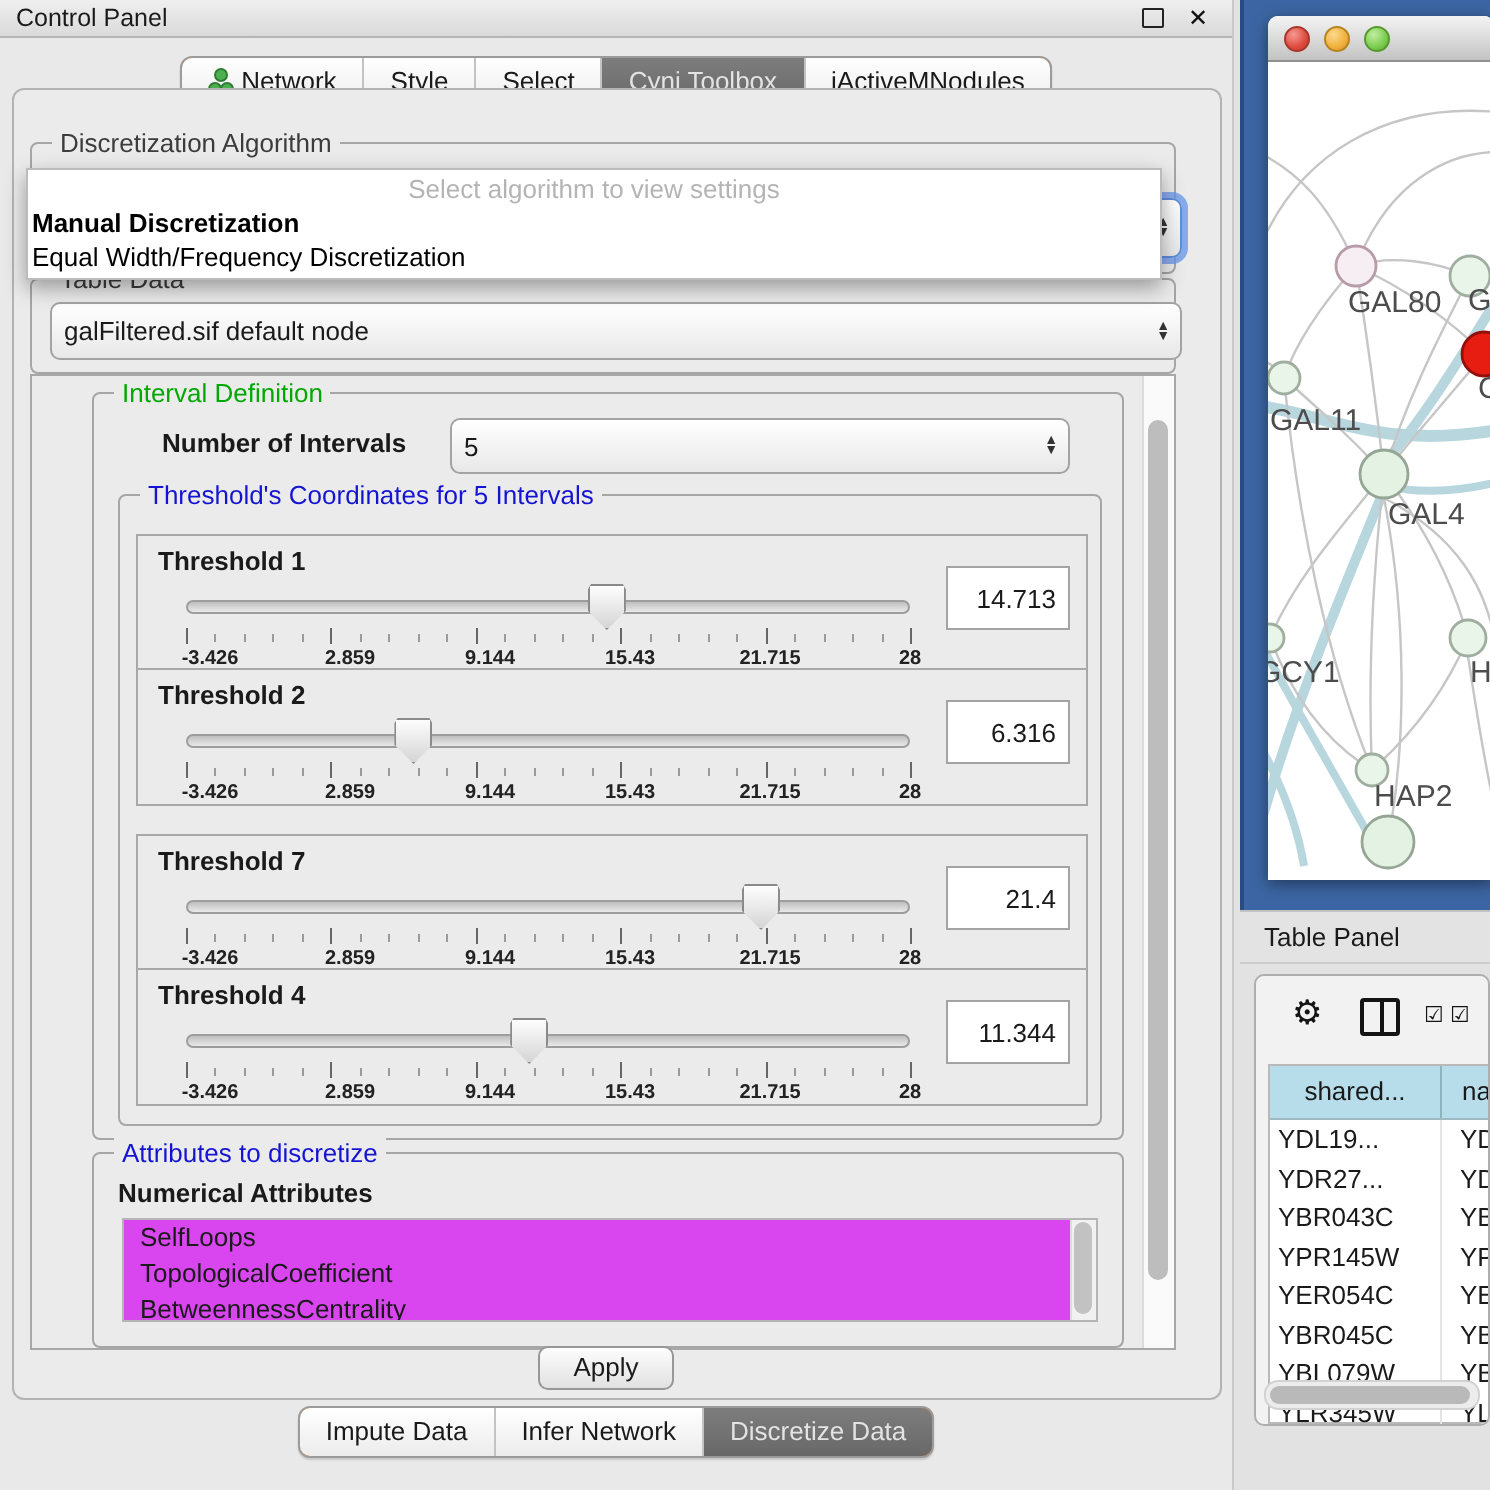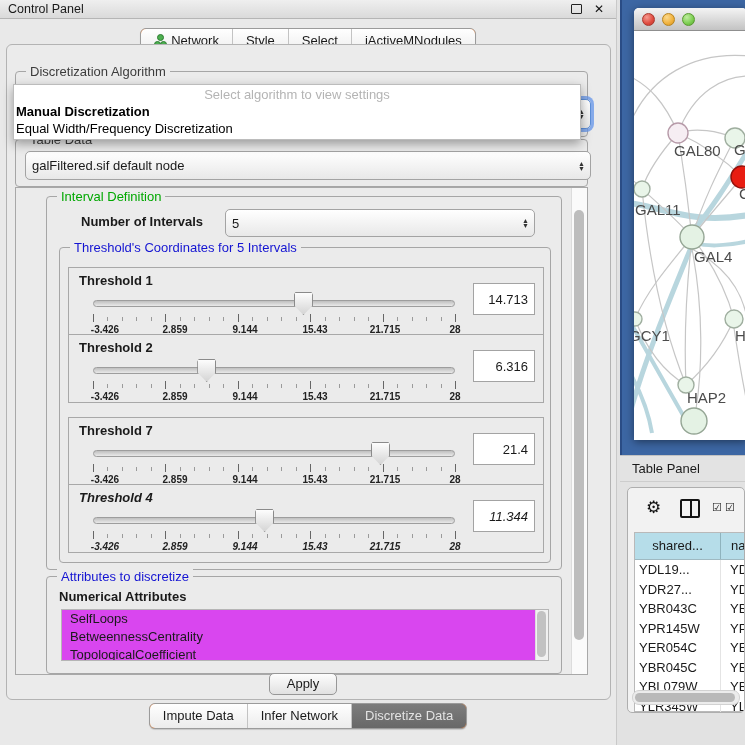--- a/index.html
+++ b/index.html
@@ -152,20 +152,23 @@
               <i></i>
               <i></i>
             </span>
             <span>Network</span>
           </span>
           <span class="tab">
             <span>Style</span>
           </span>
           <span class="tab">
             <span>Select</span>
+          </span>
+          <span class="tab sel">
+            <span>Cyni Toolbox</span>
           </span>
           <span class="tab">
             <span>jActiveMNodules</span>
           </span>
         </span>
     </div>
 
     <div id="outer-panel">
 
       <div class="group" id="algo-group" style="left:8px;top:26px;width:571px;height:64px;">
@@ -333,21 +336,21 @@
                     <span style="left: calc(20% - 24px);">2.859</span>
                     <span style="left: calc(40% - 24px);">9.144</span>
                     <span style="left: calc(60% - 24px);">15.43</span>
                     <span style="left: calc(80% - 24px);">21.715</span>
                     <span style="left: calc(100% - 24px);">28</span>
                   </div>
                   <div class="thr-thumb" style="left: calc(78.9983% - 8px);"></div>
                 </div>
                 <div class="thr-value">21.4</div>
               </div>
-              <div class="thr-box" style="top: 236px; font-style: italic;">
+              <div class="thr-box" style="top: 236px;">
                 <span class="thr-label">Threshold 4</span>
                 <div class="thr-slider">
                   <div class="thr-track"></div>
                   <div class="tickrow">
                     <span class="tick major" style="left: 0%;"></span>
                     <span class="tick" style="left: 4%;"></span>
                     <span class="tick" style="left: 8%;"></span>
                     <span class="tick" style="left: 12%;"></span>
                     <span class="tick" style="left: 16%;"></span>
                     <span class="tick major" style="left: 20%;"></span>
@@ -386,22 +389,22 @@
               </div>
             </div>
         </div>
 
         <div class="group" id="attr-group">
           <span class="gtitle blue">Attributes to discretize</span>
           <span id="attr-list-label">Numerical Attributes</span>
           <div id="attr-list">
 
           <div class="li">SelfLoops</div>
+              <div class="li">TopologicalCoefficient</div>
               <div class="li">BetweennessCentrality</div>
-              <div class="li">TopologicalCoefficient</div>
               <div id="attr-vscroll">
               <span class="thumb"></span>
             </div>
             </div>
         </div>
 
         <div id="sp-vscroll">
           <span class="thumb"></span>
         </div>
       </div>

